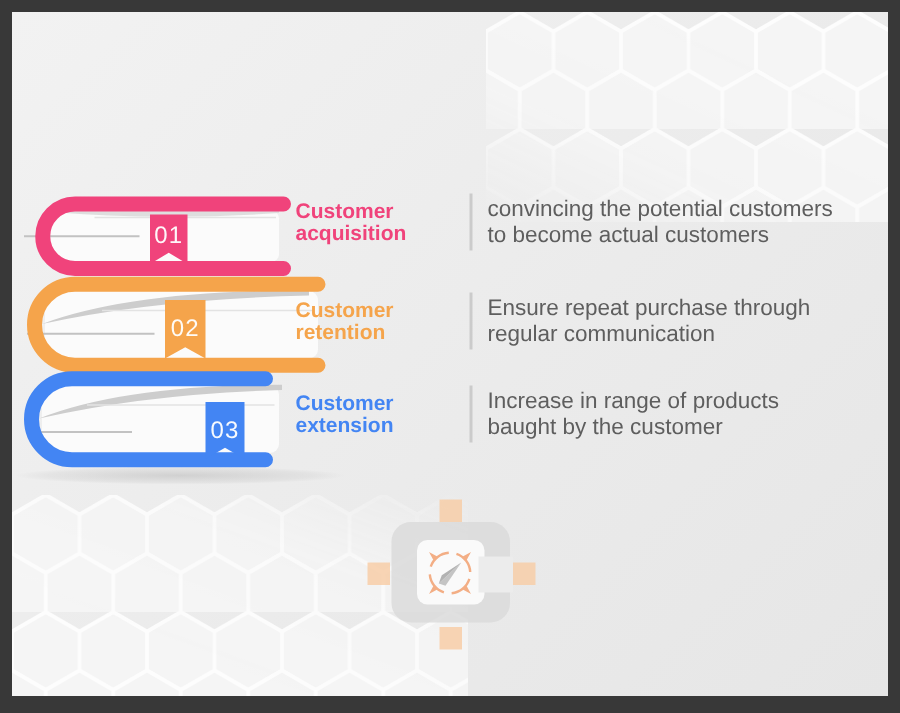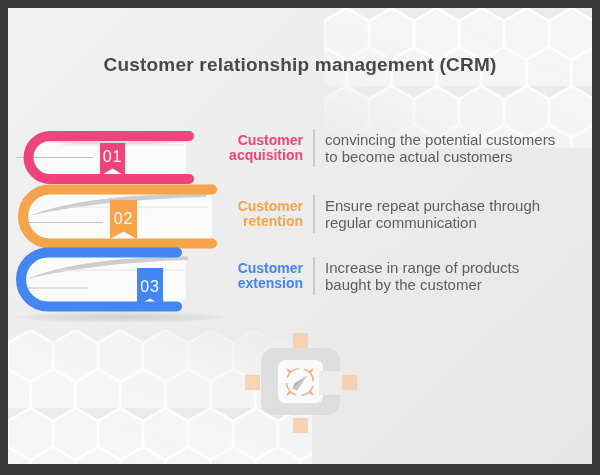--- a/index.html
+++ b/index.html
@@ -18,21 +18,21 @@
   .hex-bl{position:absolute;left:0;bottom:0;}
   .title{
     position:absolute;left:0;top:46px;width:584px;text-align:center;
     font-size:19px;font-weight:700;color:#494949;letter-spacing:.2px;
   }
   .books-svg{position:absolute;left:0;top:110px;}
   svg text{font-family:"Liberation Sans", sans-serif;}
   .bm-num{fill:#ffffff;font-size:16px;letter-spacing:.8px;opacity:.96;}
   .row{position:absolute;display:flex;align-items:center;left:189px;height:46px;}
   .row-label{
-    width:106px;text-align:right;font-weight:700;font-size:14px;line-height:15.5px;
+    width:106px;font-weight:700;font-size:14px;line-height:15.5px;
     white-space:pre-line;
   }
   .c-pink{color:#f0437b;}
   .c-orange{color:#f5a44b;}
   .c-blue{color:#4385f3;}
   .row-divider{width:2px;height:38px;background:#cbcbcb;margin-left:10px;flex:0 0 auto;}
   .row-desc{
     margin-left:10px;width:290px;font-size:15px;line-height:17px;color:#5e5e5e;
     white-space:pre-line;
   }
@@ -76,21 +76,20 @@
         <stop offset="1" stop-color="#c7c7c7" stop-opacity="0"></stop>
       </radialGradient>
     </defs>
     <rect width="268" height="140" fill="url(#hexp)" mask="url(#maskTR)"></rect>
   </svg>
 
   <svg class="hex-bl" width="304" height="134" aria-hidden="true">
     <rect width="304" height="134" fill="url(#hexp)" mask="url(#maskBL)"></rect>
   </svg>
 
-  <div class="title">Customer relationship management (CRM)</div>
 
   <svg class="books-svg" width="230" height="215" viewBox="0 0 230 215">
 
     <ellipse cx="112" cy="199" rx="110" ry="6" fill="url(#shadg)"></ellipse>
 
     <g>
       <rect x="20" y="22.5" width="158" height="34" rx="5" fill="#fbfbfb"></rect>
       <path d="M22 23 Q 100 29.5 178 24 L 178 22.5 L 22 22.5 Z" fill="#dadada" opacity="0.9"></path>
       <line x1="55" y1="27" x2="176" y2="27" stroke="#e3e3e3" stroke-width="1"></line>
       <line x1="8" y1="39.5" x2="85" y2="39.5" stroke="#c2c2c2" stroke-width="1.2"></line>

